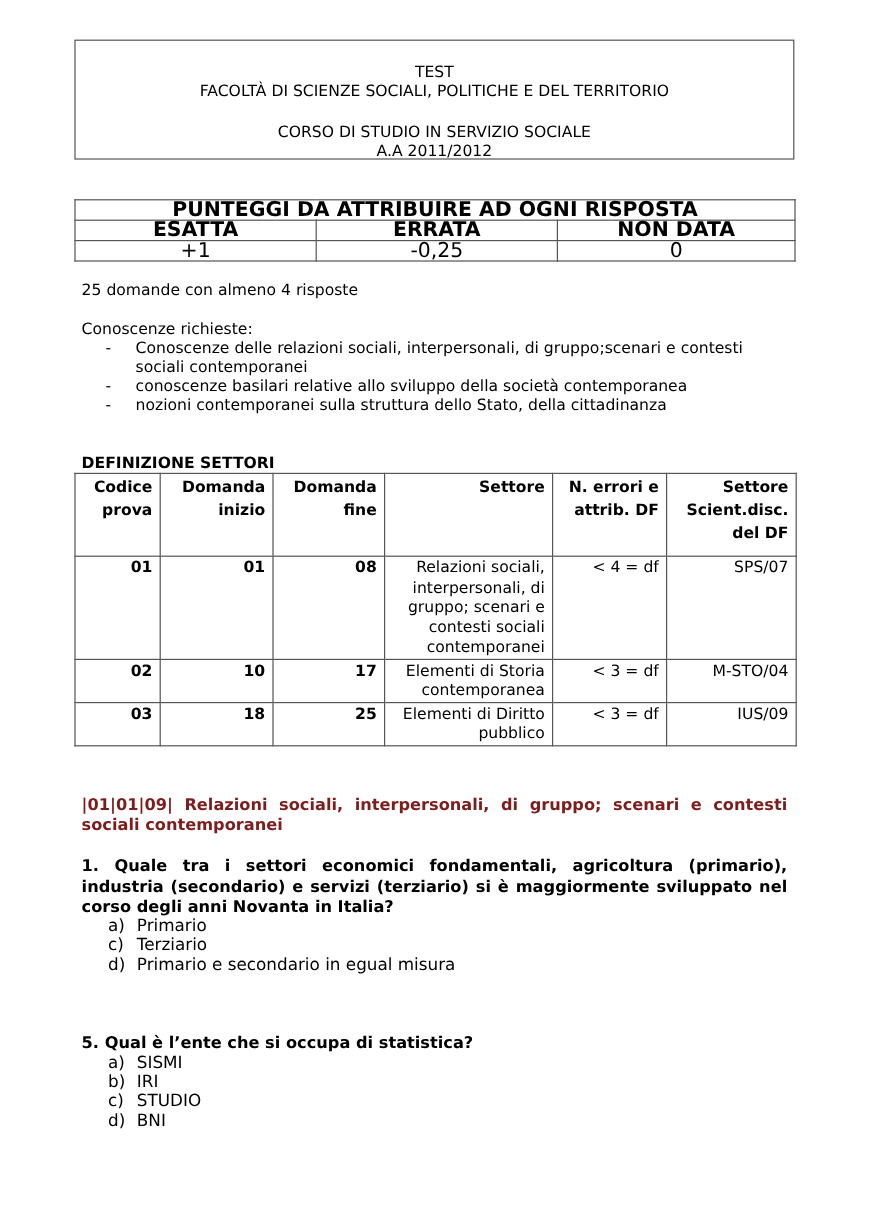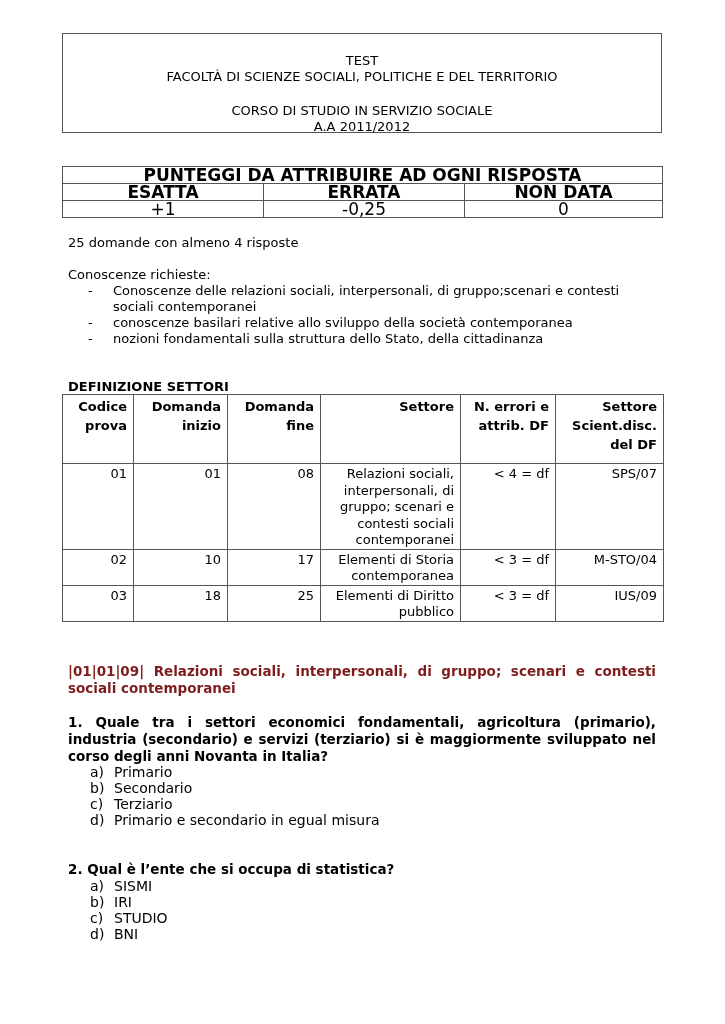--- a/index.html
+++ b/index.html
@@ -39,21 +39,21 @@
 
     
     #settori-table {
       left: 62px; top: 394px; font-size: 13px; table-layout: fixed; width: 601px;
     }
     #settori-table th, #settori-table td {
       border: 1px solid #555; vertical-align: top; text-align: right;
       padding: 2px 6px 0 6px; line-height: 16.5px;
     }
     #settori-table th { font-weight: bold; height: 66px; line-height: 19px; padding-top: 2px; }
-    #settori-table td.bold { font-weight: normal; padding-left: 35px; }
+    #settori-table td.bold { font-weight: bold; padding-left: 35px; }
 
     
     #section-heading {
       left: 68px; top: 663px; width: 588px; color: #ff0000; font-weight: bold;
       font-size: 13.5px; line-height: 17px; text-align: justify; text-align-last: left;
     }
     .question {
       left: 68px; width: 588px; font-weight: bold; font-size: 13.5px; line-height: 17px;
       text-align: justify;
     }
@@ -97,21 +97,21 @@
     <span class="dash">-</span>
     <div>Conoscenze delle relazioni sociali, interpersonali, di gruppo;scenari e contesti</div>
     <div>sociali contemporanei</div>
   </div>
   <div class="row">
     <span class="dash">-</span>
     <div>conoscenze basilari relative allo sviluppo della società contemporanea</div>
   </div>
   <div class="row">
     <span class="dash">-</span>
-    <div>nozioni fondamentali sulla struttura dello Stato, della cittadinanza</div>
+    <div>nozioni contemporanei sulla struttura dello Stato, della cittadinanza</div>
   </div>
 </div>
 
 <div class="abs txt b" style="left:68px; top:379px;">DEFINIZIONE SETTORI</div>
 <table id="settori-table" class="abs">
   <colgroup>
     <col style="width:71px">
       <col style="width:94px">
       <col style="width:93px">
     <col style="width:140px">
@@ -170,24 +170,23 @@
     <td>IUS/09</td>
   </tr>
 </tbody>
   </table>
 
 <div id="section-heading" class="abs" style="color: #7f1d1d;">|01|01|09| Relazioni sociali, interpersonali, di gruppo; scenari e contesti sociali contemporanei</div>
 
 <div class="abs question" style="top:714px;">1. Quale tra i settori economici fondamentali, agricoltura (primario), industria (secondario) e servizi (terziario) si è maggiormente sviluppato nel corso degli anni Novanta in Italia?</div>
 <div class="abs answers" style="top:764px;">
   <div class="row"><span class="letter">a)</span><span>Primario</span></div>
-  <div class="row"><span class="letter">b)</span><span>Secondario</span></div>
   <div class="row"><span class="letter">c)</span><span>Terziario</span></div>
   <div class="row"><span class="letter">d)</span><span>Primario e secondario in egual misura</span></div>
 </div>
 
-<div class="abs question" style="top:861px;">2. Qual è l’ente che si occupa di statistica?</div>
+<div class="abs question" style="top:861px;">5. Qual è l’ente che si occupa di statistica?</div>
 <div class="abs answers" style="top:878px;">
   <div class="row"><span class="letter">a)</span><span>SISMI</span></div>
   <div class="row"><span class="letter">b)</span><span>IRI</span></div>
   <div class="row"><span class="letter">c)</span><span>STUDIO</span></div>
   <div class="row"><span class="letter">d)</span><span>BNI</span></div>
 </div>
 
 </body></html>

